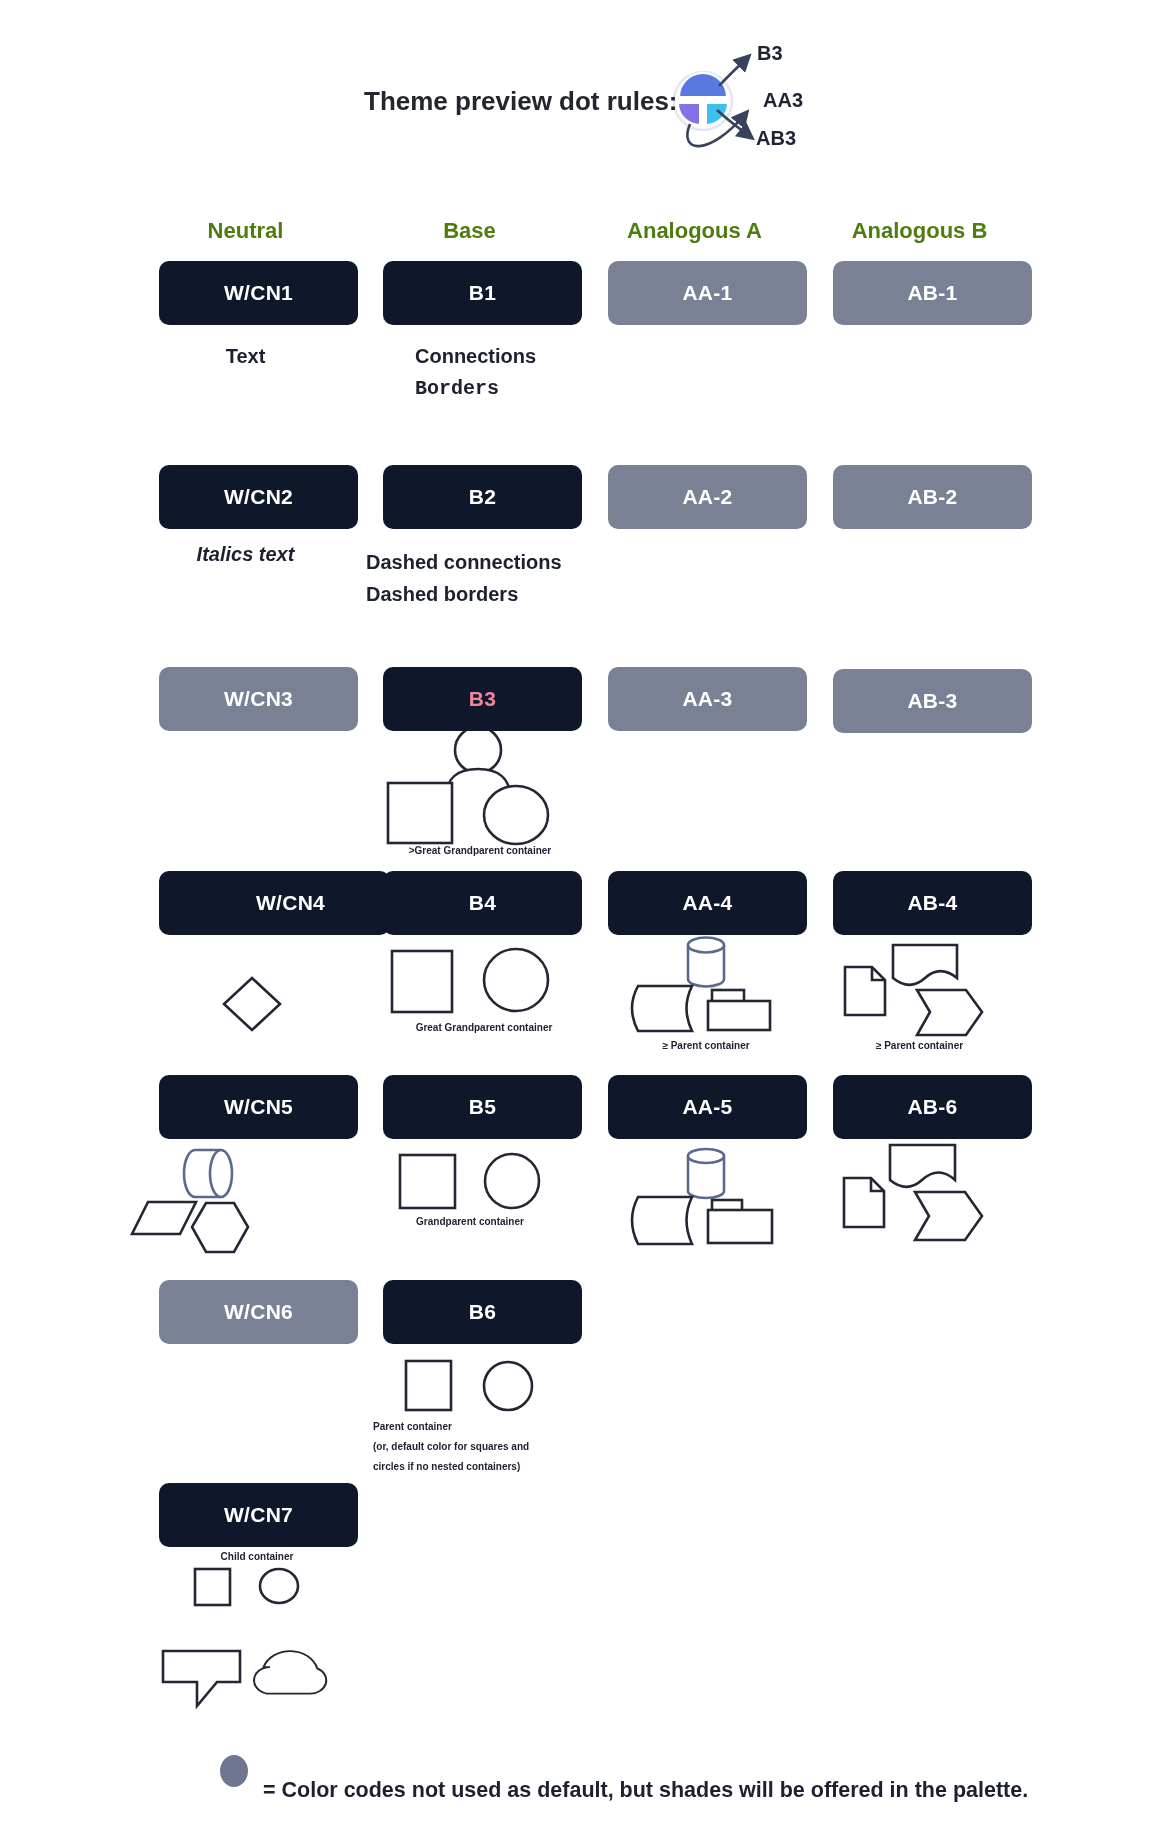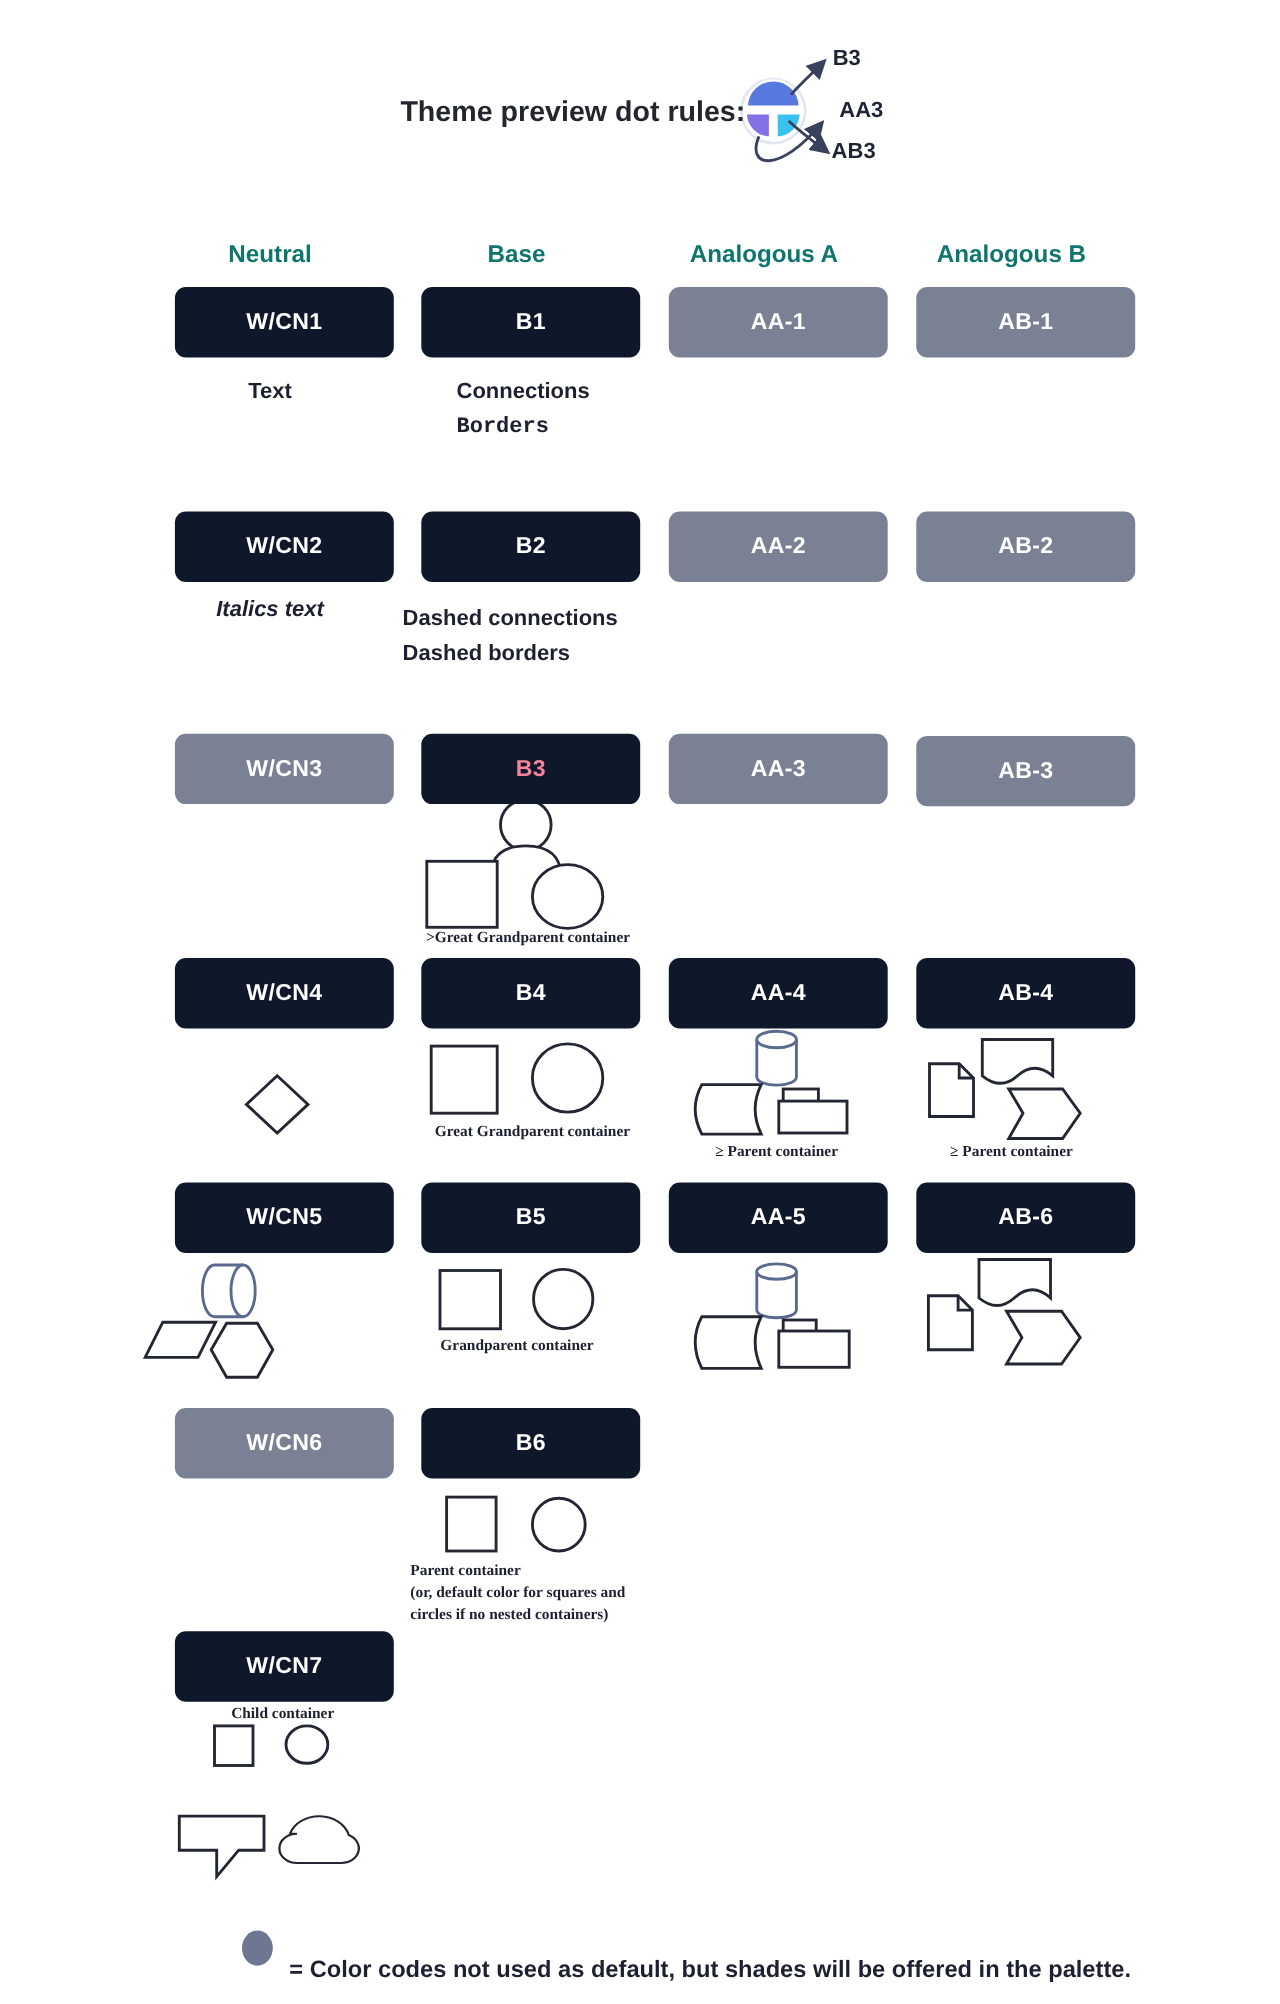--- a/index.html
+++ b/index.html
@@ -9,29 +9,29 @@
   #shapes{position:absolute;left:0;top:0;width:1164px;height:1822px;}
   .shape{fill:#ffffff;stroke:#232733;stroke-width:2.6;}
   .cyl{fill:#ffffff;stroke:#5a6a8f;stroke-width:2.6;}
   .nofill{fill:none;}
   .arrow{fill:none;stroke:#39425c;stroke-width:2.6;}
   .ring{fill:none;stroke:#e3e7f3;stroke-width:2.5;}
   .seg{stroke:#ffffff;stroke-width:2;}
   .patch{fill:#ffffff;stroke:none;}
   .title{font-size:26px;font-weight:600;color:#23262f;white-space:nowrap;}
   .dotlabel{font-size:20px;font-weight:600;color:#1e2434;white-space:nowrap;}
-  .colhead{width:199px;text-align:center;font-size:22px;font-weight:700;color:#0f766e;}
+  .colhead{width:199px;text-align:center;font-size:22px;font-weight:700;color:#4d7c0f;}
   .btn{width:199px;height:64px;border-radius:10px;display:flex;align-items:center;justify-content:center;
        color:#ffffff;font-weight:700;font-size:21px;letter-spacing:.3px;margin-left:13px;}
   .btn.dark{background:#0f172b;}
   .btn.gray{background:#7b8194;}
   .btn.pinktext{color:#f4849b;}
   .cap{font-weight:700;color:#1c2030;white-space:nowrap;}
   .cap.big{font-size:20px;}
-  .cap.small{font-size:14px;font-family:Liberation Serif, serif;}
+  .cap.small{font-size:10px;}
   .cap.center{text-align:center;}
   .cap.italic{font-style:italic;}
   .legendtext{font-size:21.5px;font-weight:700;color:#1c2030;white-space:nowrap;margin-top:20px;}
 </style>
 </head>
 <body>
 
 <div id="canvas">
 
   <svg id="shapes" xmlns="http://www.w3.org/2000/svg">
@@ -144,21 +144,21 @@
   <div class="abs cap big center italic" style="left:146px;top:543px;width:199px;">Italics text</div>
   <div class="abs cap big" style="left:366px;top:551px;">Dashed connections</div>
   <div class="abs cap big" style="left:366px;top:583px;">Dashed borders</div>
 
   <div class="abs btn gray" style="left:146px;top:667px;">W/CN3</div>
   <div class="abs btn dark pinktext" style="left:370px;top:667px;">B3</div>
   <div class="abs btn gray" style="left:595px;top:667px;">AA-3</div>
   <div class="abs btn gray" style="left:820px;top:669px;">AB-3</div>
   <div class="abs cap small center" style="left:370px;top:845px;width:220px;">&gt;Great Grandparent container</div>
 
-  <div class="abs btn dark" style="left:146px;top:871px;">W/CN4</div>
+  <div class="abs btn dark" style="left:146px;top:871px;padding-left:32px;">W/CN4</div>
   <div class="abs btn dark" style="left:370px;top:871px;">B4</div>
   <div class="abs btn dark" style="left:595px;top:871px;">AA-4</div>
   <div class="abs btn dark" style="left:820px;top:871px;">AB-4</div>
   <div class="abs cap small center" style="left:370px;top:1022px;width:228px;">Great Grandparent container</div>
   <div class="abs cap small center" style="left:595px;top:1040px;width:222px;">≥ Parent container</div>
   <div class="abs cap small center" style="left:820px;top:1040px;width:199px;">≥ Parent container</div>
 
   <div class="abs btn dark" style="left:146px;top:1075px;">W/CN5</div>
   <div class="abs btn dark" style="left:370px;top:1075px;">B5</div>
   <div class="abs btn dark" style="left:595px;top:1075px;">AA-5</div>

